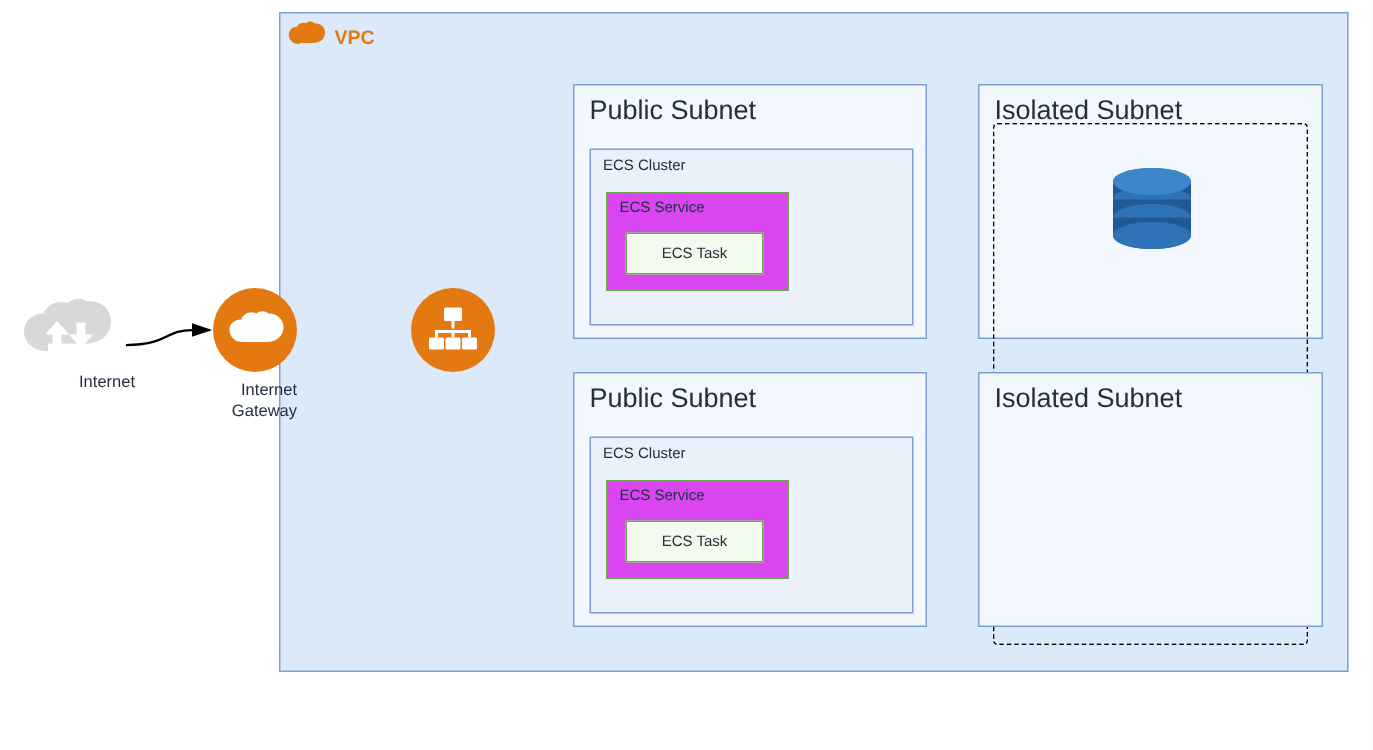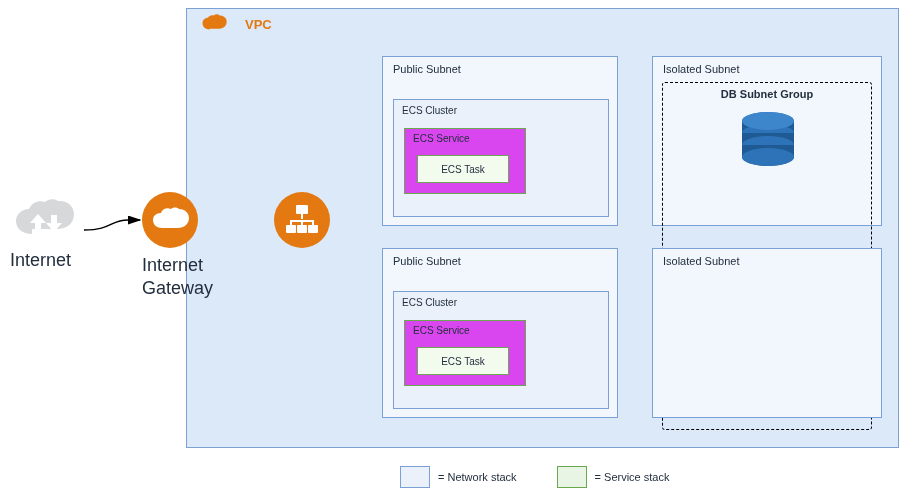--- a/index.html
+++ b/index.html
@@ -1,26 +1,26 @@
 <!DOCTYPE html>
 <html><head>
 <meta charset="utf-8">
 <style>
   html,body{margin:0;padding:0;width:915px;height:500px;background:#fff;font-family:Helvetica,Arial,sans-serif;font-size:13px;color:#232f3e;overflow:hidden}
   .stage{position:relative;width:915px;height:500px}
   .abs{position:absolute;box-sizing:border-box}
   .net-box{border:1.5px solid #7aa0d4;background:#f2f7fd}
   .svc-box{border:1.5px solid #6aa84f;background:#d946ef}
-  .lbl{font-size:11px;color:#232f3e}
+  .lbl{font-size:18px;color:#232f3e}
   .lbl-sm{font-size:10px}
   .vpc-badge{color:#e47911;font-weight:700;font-size:13px}
   .cloud-vpc{width:28px;height:18px}
   .dashed{border:1.5px dashed #000;background:transparent}
   .circle{width:56px;height:56px;border-radius:50%;background:#e47911;display:flex;align-items:center;justify-content:center}
-  .icon-label{width:120px;text-align:left;font-size:18px;line-height:1.25}
+  .icon-label{width:120px;text-align:right;font-size:11px;line-height:1.25}
   .legend-sq{width:30px;height:22px;display:inline-block;vertical-align:middle;box-sizing:border-box}
   .legend-net{border:1.5px solid #7aa0d4;background:#eaf1fb}
   .legend-svc{border:1.5px solid #6aa84f;background:#e9f5e4}
   svg{overflow:visible}
 </style>
 </head>
 <body>
 <div class="stage">
 
 <svg class="abs" style="left:0;top:0" width="915" height="500">
@@ -49,21 +49,21 @@
     <g fill="#fff">
       <path d="M28 16 L36 25 L31 25 L31 33 L25 33 L25 25 L20 25 Z"></path>
       <path d="M44 34 L36 25 L41 25 L41 17 L47 17 L47 25 L52 25 Z"></path>
     </g>
   </svg>
   <div class="icon-label" style="width:80px">Internet</div>
 </div>
 
 <div class="abs net-box" style="left:186px;top:8px;width:713px;height:440px;background:#dbe9f9">
 
-  <div class="abs" style="left:14px;top:6px;display:flex;align-items:center;gap:16px">
+  <div class="abs" style="left:4px;top:6px;display:flex;align-items:center;gap:4px">
     <svg class="cloud-vpc" viewBox="0 0 36 22">
       <path d="M11 18c-5 0-9-3-9-8 0-4 3-7 7-7 1-3 5-4 8-3 1-2 5-2 7 0 5 0 9 3 9 8 0 6-5 9-10 9H11z" fill="#e47911"></path>
     </svg>
     <span class="vpc-badge">VPC</span>
   </div>
 </div>
 
 <div class="abs" style="left:142px;top:192px">
   <div class="circle">
     <svg width="40" height="28" viewBox="0 0 40 28">
@@ -116,44 +116,33 @@
       </div>
     </div>
   </div>
 </div>
 
 <div class="abs net-box" style="left:652px;top:56px;width:230px;height:170px">
   <div class="abs lbl" style="left:10px;top:6px">Isolated Subnet</div>
 </div>
 
 <div class="abs dashed" style="left:662px;top:82px;width:210px;height:348px;border-radius:3px">
-  <div class="abs lbl" style="left:0;right:0;top:5px;text-align:center;font-weight:600">DB Subnet Group</div>
 
   <svg class="abs" style="left:76px;top:28px" width="58" height="64" viewBox="0 0 58 64">
     <g>
       <ellipse cx="29" cy="10" rx="26" ry="9" fill="#2e73b8"></ellipse>
       <path d="M3 10v12c0 5 12 9 26 9s26-4 26-9V10" fill="#205a95"></path>
       <ellipse cx="29" cy="22" rx="26" ry="9" fill="#2e73b8"></ellipse>
       <path d="M3 22v12c0 5 12 9 26 9s26-4 26-9V22" fill="#205a95"></path>
       <ellipse cx="29" cy="34" rx="26" ry="9" fill="#2e73b8"></ellipse>
       <path d="M3 34v12c0 5 12 9 26 9s26-4 26-9V34" fill="#205a95"></path>
       <ellipse cx="29" cy="46" rx="26" ry="9" fill="#2e73b8"></ellipse>
       <ellipse cx="29" cy="10" rx="26" ry="9" fill="#3d86cc"></ellipse>
     </g>
   </svg>
 </div>
 
 <div class="abs net-box" style="left:652px;top:248px;width:230px;height:170px">
   <div class="abs lbl" style="left:10px;top:6px">Isolated Subnet</div>
 </div>
 
-<div class="abs" style="left:400px;top:466px;display:flex;align-items:center;gap:40px">
-  <div style="display:flex;align-items:center;gap:8px">
-    <span class="legend-sq legend-net"></span>
-    <span class="lbl">= Network stack</span>
-  </div>
-  <div style="display:flex;align-items:center;gap:8px">
-    <span class="legend-sq legend-svc"></span>
-    <span class="lbl">= Service stack</span>
-  </div>
-</div>
 
 </div>
 
 </body></html>

